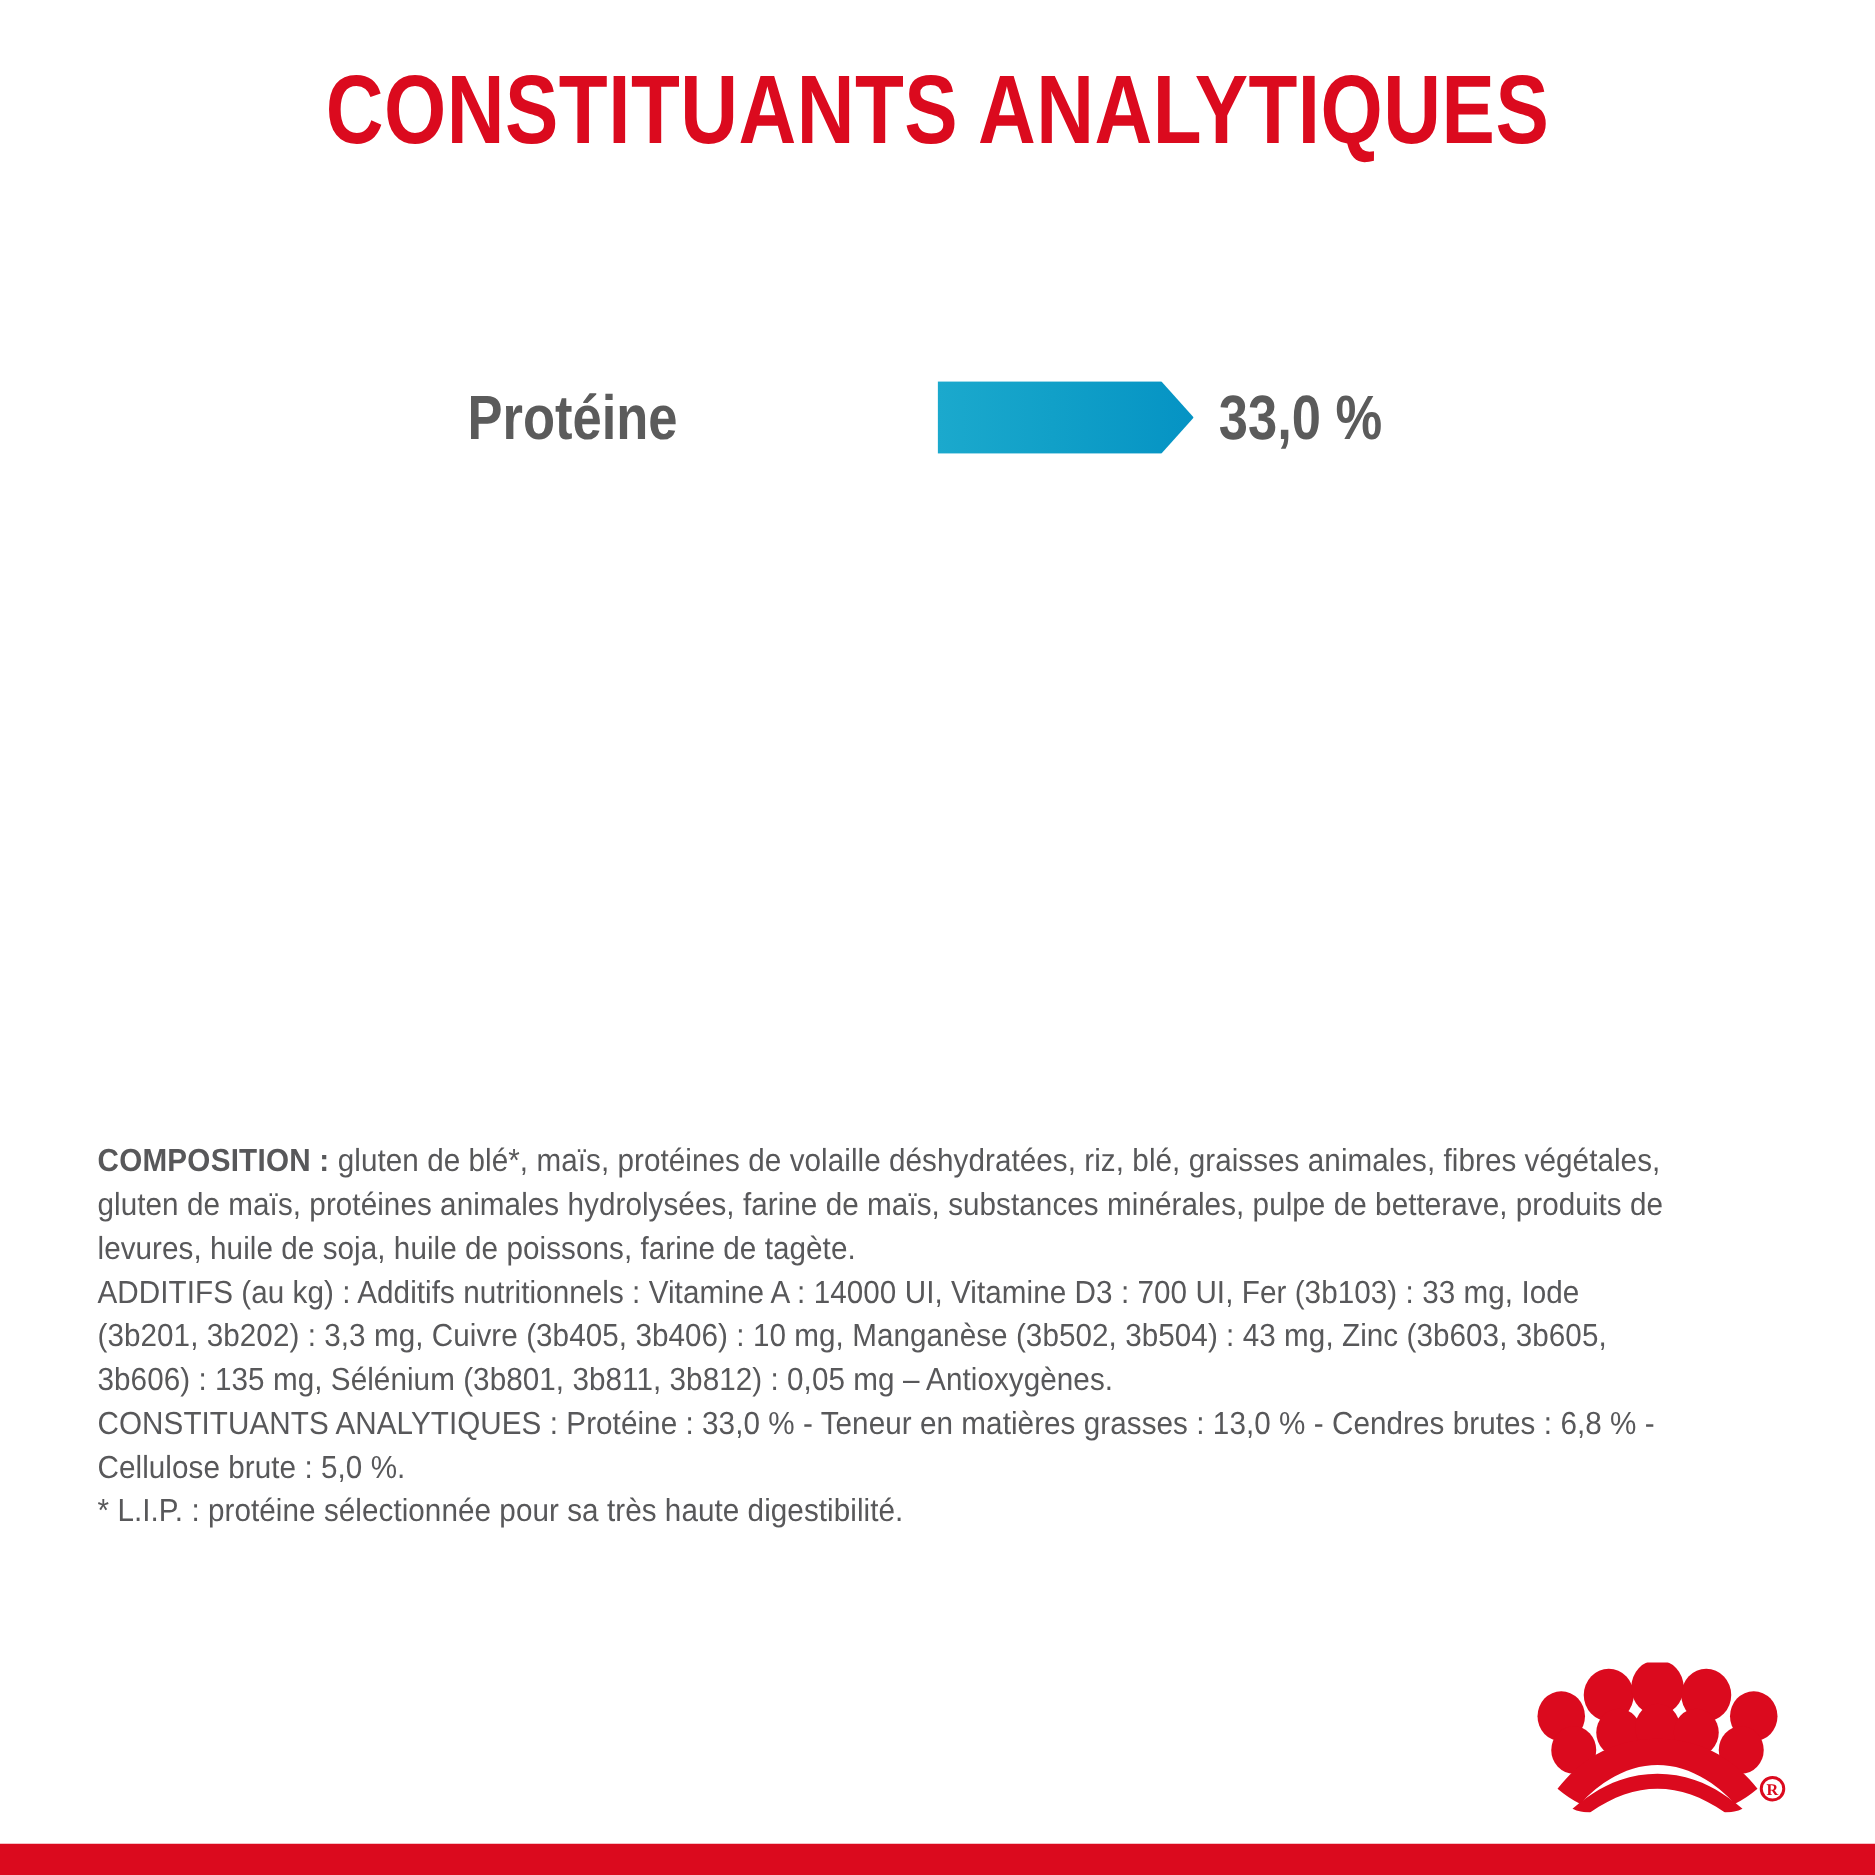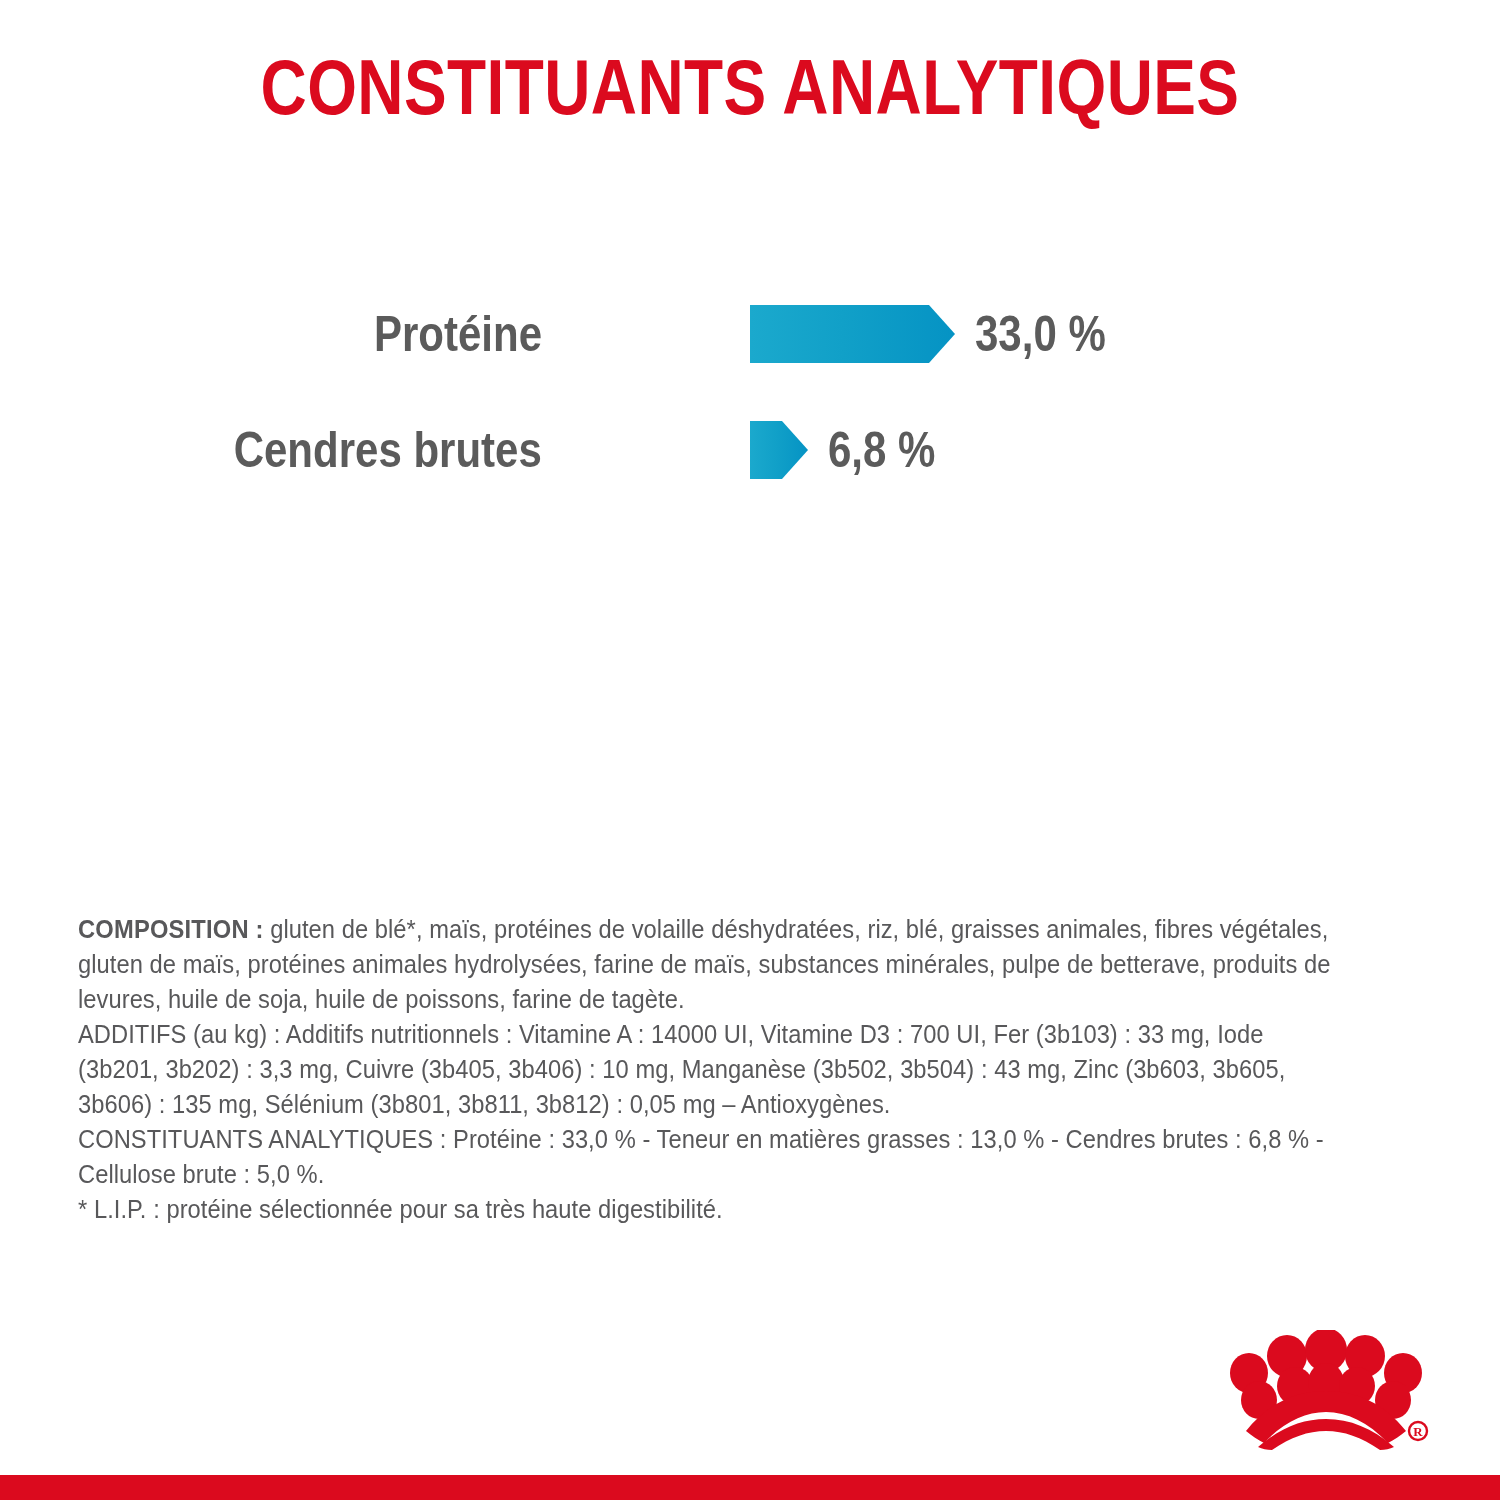--- a/index.html
+++ b/index.html
@@ -141,27 +141,20 @@
 
   <div class="nutrient-row">
     <span class="nutrient-label">Protéine</span>
     <span class="nutrient-bar-wrap">
       <span class="nutrient-bar" style="width:205px"></span>
     </span>
     <span class="nutrient-value" style="left:975px">33,0 %</span>
   </div>
 
 
-  <div class="nutrient-row">
-    <span class="nutrient-label">Cendres brutes</span>
-    <span class="nutrient-bar-wrap">
-      <span class="nutrient-bar" style="width:58px"></span>
-    </span>
-    <span class="nutrient-value" style="left:828px">6,8 %</span>
-  </div>
 
 
 </div>
 
 <div id="composition-block">
   <p><span class="comp-lead">COMPOSITION :</span><span> gluten de blé*, maïs, protéines de volaille déshydratées, riz, blé, graisses animales, fibres végétales, gluten de maïs, protéines animales hydrolysées, farine de maïs, substances minérales, pulpe de betterave, produits de levures, huile de soja, huile de poissons, farine de tagète.</span></p>
   <p>ADDITIFS (au kg) : Additifs nutritionnels : Vitamine A : 14000 UI, Vitamine D3 : 700 UI, Fer (3b103) : 33 mg, Iode (3b201, 3b202) : 3,3 mg, Cuivre (3b405, 3b406) : 10 mg, Manganèse (3b502, 3b504) : 43 mg, Zinc (3b603, 3b605, 3b606) : 135 mg, Sélénium (3b801, 3b811, 3b812) : 0,05 mg – Antioxygènes.</p>
   <p>CONSTITUANTS ANALYTIQUES : Protéine : 33,0 % - Teneur en matières grasses : 13,0 % - Cendres brutes : 6,8 % - Cellulose brute : 5,0 %.</p>
   <p id="footnote">* L.I.P. : protéine sélectionnée pour sa très haute digestibilité.</p>
 </div>

